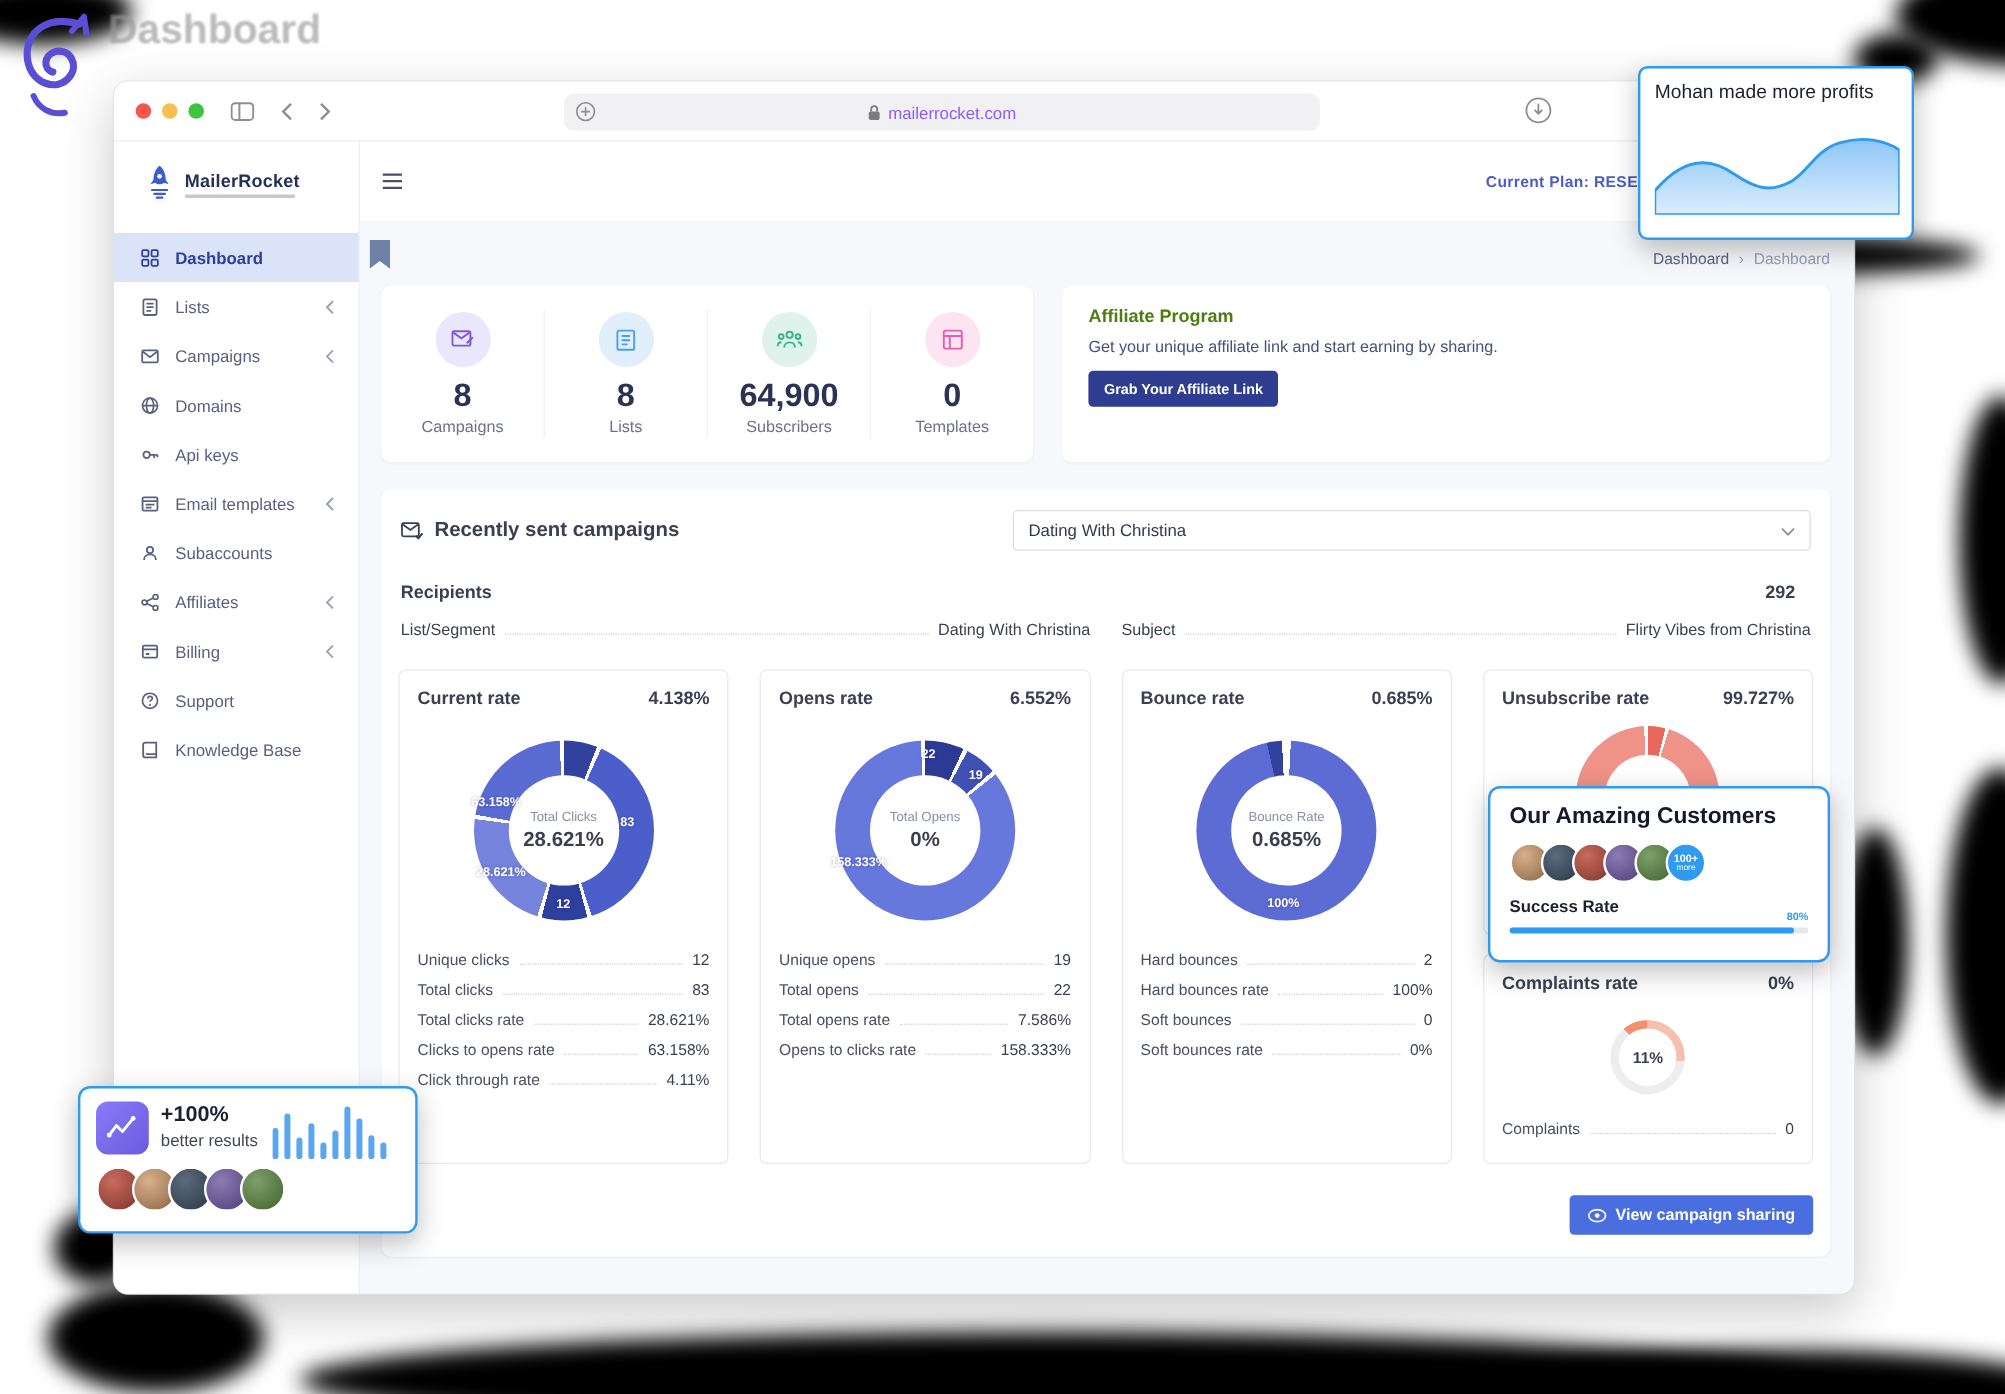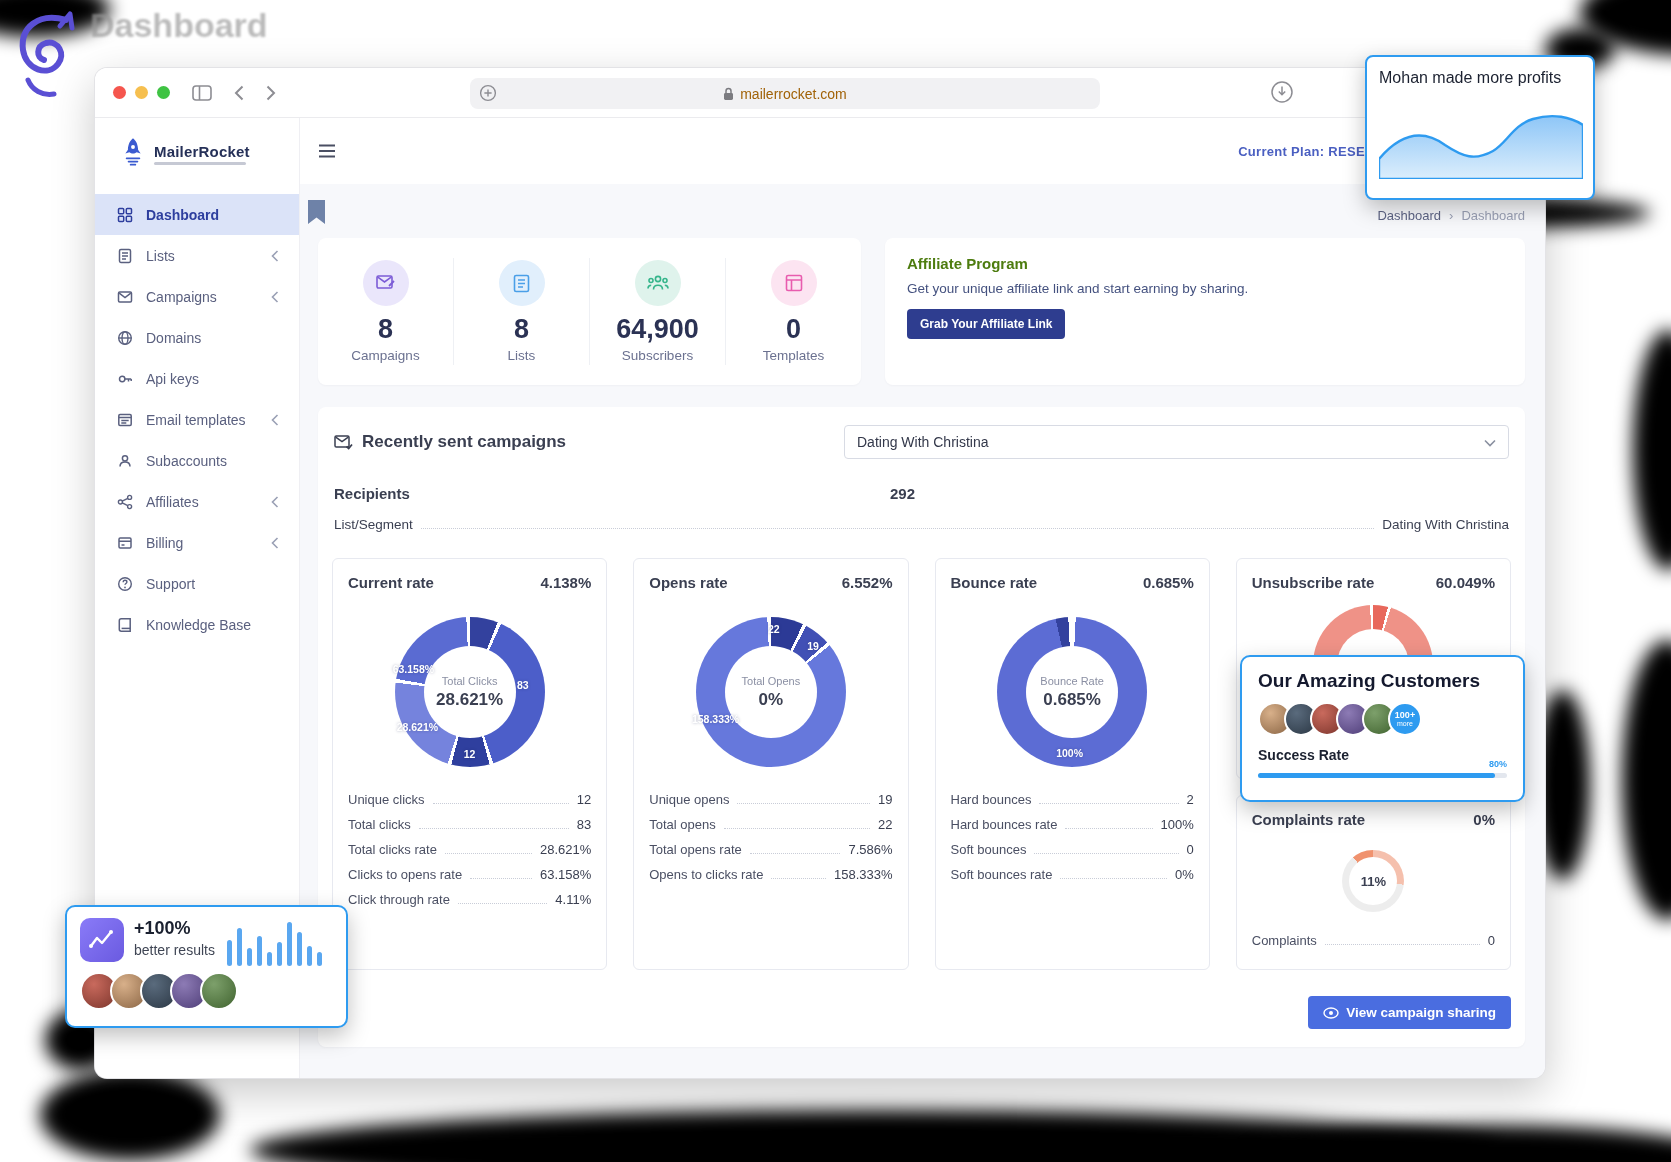--- a/index.html
+++ b/index.html
@@ -23,21 +23,21 @@
     box-shadow:0 0 0 1px #e3e3e6, 0 14px 44px rgba(0,0,0,.22); }
   .toolbar { position:relative; height:50px; display:flex; align-items:center;
     padding:0 18px; border-bottom:1px solid #ebebee; background:#fff; }
   .dots { display:flex; gap:9px; }
   .dot { width:13px; height:13px; border-radius:50%; }
   .dot.r{background:#f5564e}.dot.y{background:#f6bf4f}.dot.g{background:#3fc343}
   .tb-icon { margin-left:22px; color:#8d8d93; display:flex; align-items:center; }
   .tb-icon svg{ display:block }
   .urlbar { position:absolute; left:375px; top:10px; width:630px; height:31px;
     background:#f1f1f3; border-radius:8px; display:flex; align-items:center;
-    justify-content:center; font-size:14px; color:#a16207; }
+    justify-content:center; font-size:14px; color:#8b5cf6; }
   .urlbar .plus { position:absolute; left:9px; top:6px; color:#8d8d93; }
   .urlbar .lock { margin-right:6px; color:#7b7b80; display:flex; }
   .dl-icon { position:absolute; left:1175px; top:12px; color:#8d8d93; }
   
   .app { display:flex; height:960px; }
   .sidebar { width:205px; background:#fff; border-right:1px solid #efeff3; flex:0 0 205px; }
   .brand { height:72px; display:flex; align-items:center; padding:0 0 0 24px; gap:7px; }
   .brand-txt { display:flex; flex-direction:column; }
   .brand-name { font-size:15px; font-weight:700; color:#253058; letter-spacing:.2px; }
   .brand-tag { margin-top:2px; width:92px; height:3px; background:#c6c9d4; border-radius:2px; }
@@ -83,21 +83,21 @@
   
   .main-card { position:relative; margin-top:22px; background:#fff; border-radius:8px;
     padding:18px 14px 18px; box-shadow:0 1px 2px rgba(40,50,80,.04); }
   .camp-head { display:flex; align-items:center; gap:9px; padding:0 2px; }
   .camp-title { font-size:17px; font-weight:600; color:#3a3f51; }
   .camp-ic { color:#3a3f51; display:flex; }
   .select { margin-left:auto; width:665px; height:34px; border:1px solid #d8dbe4;
     border-radius:4px; background:#fff; display:flex; align-items:center;
     padding:0 12px; font-size:14px; color:#33384a; cursor:pointer; }
   .select .sel-chev { margin-left:auto; color:#8a90a0; }
-  .recip-row { display:flex; margin-top:26px; padding:0 2px; }
+  .recip-row { display:flex; margin-top:26px; padding:0 2px;flex-direction:column; }
   .recip-left { flex:1; display:flex; justify-content:space-between; padding-right:13px; }
   .recip-right { flex:1; }
   .recip-lab, .recip-val { font-size:15px; font-weight:700; color:#3a3f51; }
   .seg-row { display:flex; gap:26px; margin-top:15px; padding:0 2px; }
   .seg-half { flex:1; display:flex; align-items:baseline; font-size:13.5px; color:#3a3f51; }
   .leader { flex:1; border-bottom:1.6px dotted #c9cdd8; margin:0 8px 3px; }
   
   .metrics { display:flex; gap:26px; margin-top:26px; }
   .mcol { flex:1; display:flex; }
   .mcol4 { flex:1; display:flex; flex-direction:column; gap:16px; }
@@ -521,20 +521,25 @@
             </div>
             <div class="recip-right"></div>
           </div>
 
           <div class="seg-row">
             <div class="seg-half">
               <span>List/Segment</span>
               <span class="leader"></span>
               <span>Dating With Christina</span>
             </div>
+            <div class="seg-half">
+              <span>Subject</span>
+              <span class="leader"></span>
+              <span>Flirty Vibes from Christina</span>
+            </div>
           </div>
 
           <div class="metrics">
 
             <div class="mcol">
               <div class="metric-card">
                 <div class="metric-head">
                   <span class="metric-title">Current rate</span>
                   <span class="metric-val">4.138%</span>
                 </div>
@@ -656,21 +661,21 @@
                       <span class="mval">0%</span>
                     </div>
                 </div>
               </div>
             </div>
 
             <div class="mcol4">
               <div class="metric-card unsub-card">
                 <div class="metric-head">
                   <span class="metric-title">Unsubscribe rate</span>
-                  <span class="metric-val">60.049%</span>
+                  <span class="metric-val">99.727%</span>
                 </div>
                 <div class="donut-wrap">
                   <div class="donut d-unsub"></div>
                 </div>
                 <div class="metric-stats">
                   <div class="mrow">
                       <span>Unsubscribes</span>
                       <span class="leader"></span>
                       <span class="mval"></span>
                     </div>

